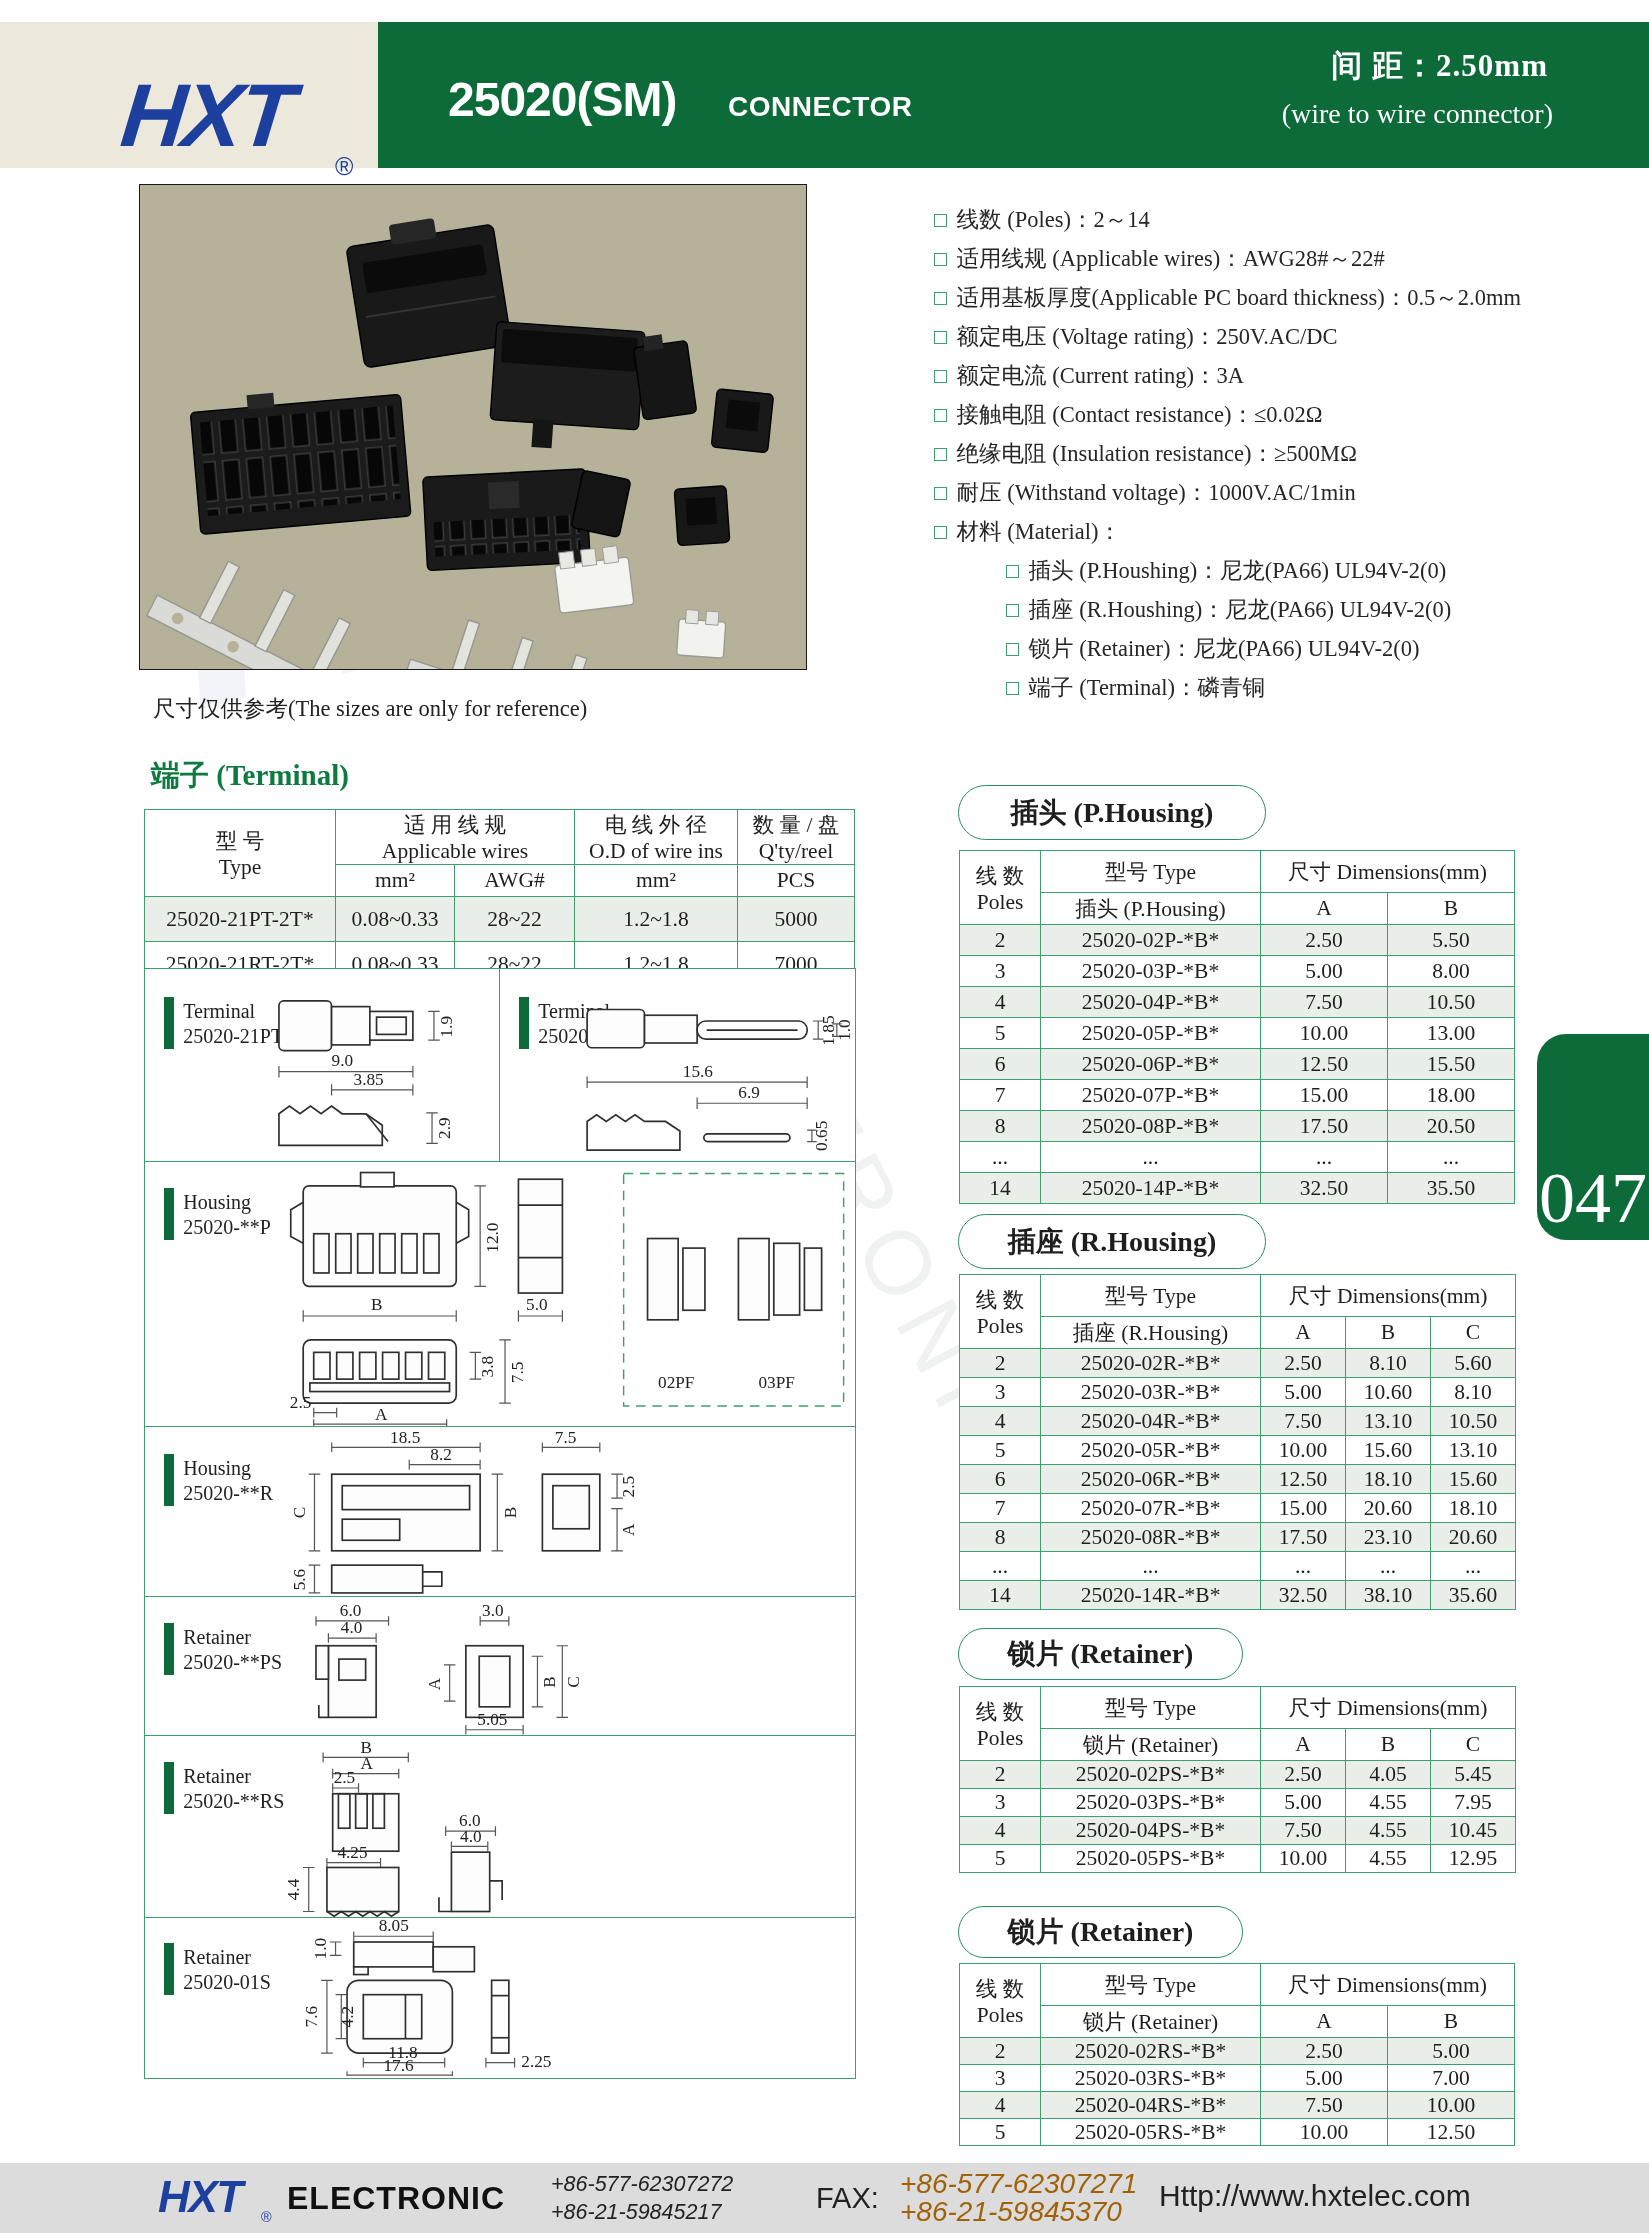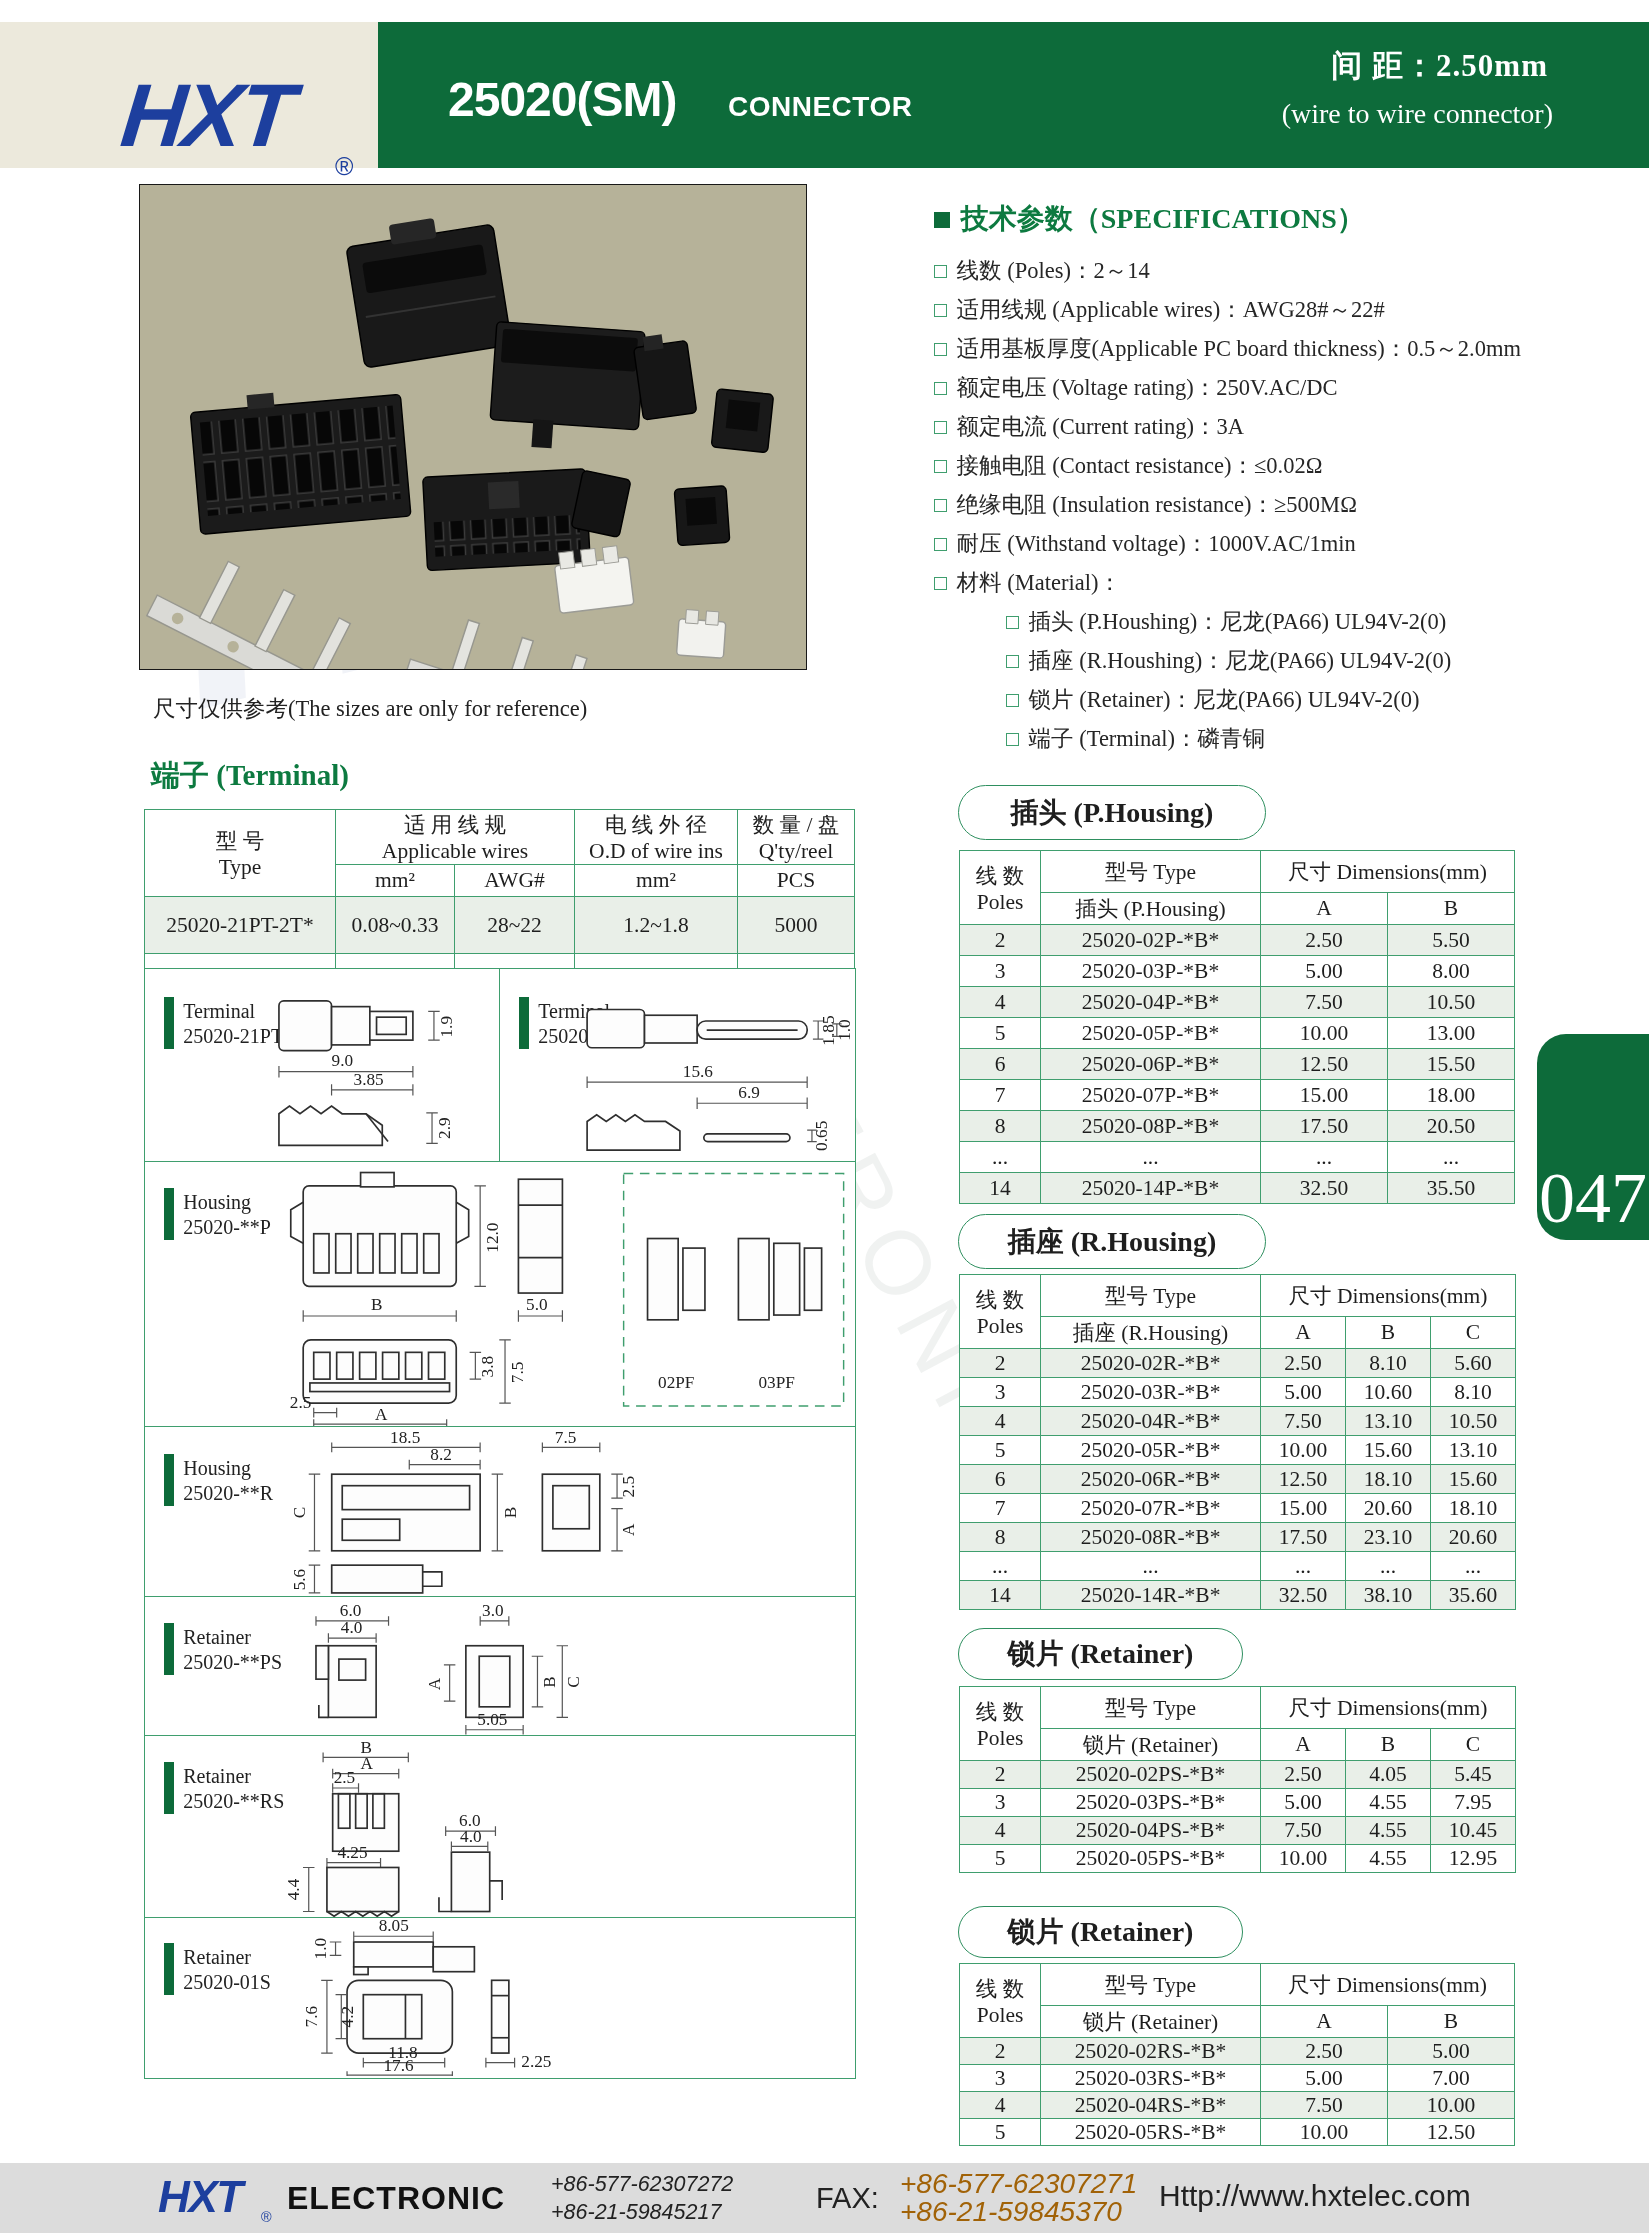--- a/index.html
+++ b/index.html
@@ -36,21 +36,21 @@
   
   .term-title{position:absolute;left:151px;top:756px;font-size:29px;font-weight:bold;color:#0d7a40;}
   .bubble{position:absolute;border:1.9px solid #2e8f5f;border-radius:34px;background:#fff;
           display:flex;align-items:center;justify-content:center;font-size:28px;font-weight:bold;color:#1e1e1e;}
   
   table.tbl{border-collapse:collapse;table-layout:fixed;font-size:21.5px;background:#fff;position:absolute;}
   .tbl th,.tbl td{border:1.4px solid #3f9e6e;text-align:center;vertical-align:middle;font-weight:normal;
           color:#1e1e1e;padding:0;white-space:pre-line;overflow:hidden;}
   .tbl tr.alt td{background:#e9efe8;}
   .tbl-term thead tr:nth-child(1){height:51px;} .tbl-term thead tr:nth-child(2){height:32px;}
-  .tbl-term tbody tr{height:57px;}
+  .tbl-term tbody tr{height:45px;}
   .tbl-p thead tr:nth-child(1){height:42px;} .tbl-p thead tr:nth-child(2){height:32px;}
   .tbl-p tbody tr{height:31px;}
   .tbl-r thead tr:nth-child(1){height:42px;} .tbl-r thead tr:nth-child(2){height:32px;}
   .tbl-r tbody tr{height:29px;}
   .tbl-ps thead tr:nth-child(1){height:42px;} .tbl-ps thead tr:nth-child(2){height:32px;}
   .tbl-ps tbody tr{height:28px;}
   .tbl-rs thead tr:nth-child(1){height:42px;} .tbl-rs thead tr:nth-child(2){height:32px;}
   .tbl-rs tbody tr{height:27px;}
   
   .drawbox{position:absolute;left:144px;top:968px;width:710px;height:1109px;border:1.4px solid #3f9e6e;background:#fff;}
@@ -175,23 +175,20 @@
           <circle cx="288" cy="137" r="11" fill="#b6b299"></circle>
         <rect x="90" y="0" width="24" height="118" fill="#e4e4df" stroke="#97978f" stroke-width="3"></rect>
         <rect x="208" y="0" width="24" height="118" fill="#e4e4df" stroke="#97978f" stroke-width="3"></rect>
         <rect x="326" y="0" width="24" height="118" fill="#e4e4df" stroke="#97978f" stroke-width="3"></rect>
       </g>
     </svg>
   </div>
   <div class="caption">尺寸仅供参考(The sizes are only for reference)</div>
 
   <div class="specs">
-    <div class="spec-title">
-      <span class="sq-solid"></span><span>技术参数（SPECIFICATIONS）</span>
-    </div>
     <div class="spec-item"><span class="sq"></span><span>线数 (Poles)：2～14</span></div>
     <div class="spec-item"><span class="sq"></span><span>适用线规 (Applicable wires)：AWG28#～22#</span></div>
     <div class="spec-item"><span class="sq"></span><span>适用基板厚度(Applicable PC board thickness)：0.5～2.0mm</span></div>
     <div class="spec-item"><span class="sq"></span><span>额定电压 (Voltage rating)：250V.AC/DC</span></div>
     <div class="spec-item"><span class="sq"></span><span>额定电流 (Current rating)：3A</span></div>
     <div class="spec-item"><span class="sq"></span><span>接触电阻 (Contact resistance)：≤0.02Ω</span></div>
     <div class="spec-item"><span class="sq"></span><span>绝缘电阻 (Insulation resistance)：≥500MΩ</span></div>
     <div class="spec-item"><span class="sq"></span><span>耐压 (Withstand voltage)：1000V.AC/1min</span></div>
     <div class="spec-item"><span class="sq"></span><span>材料 (Material)：</span></div>
     <div class="spec-item spec-sub"><span class="sq"></span><span>插头 (P.Houshing)：尼龙(PA66) UL94V-2(0)</span></div>

